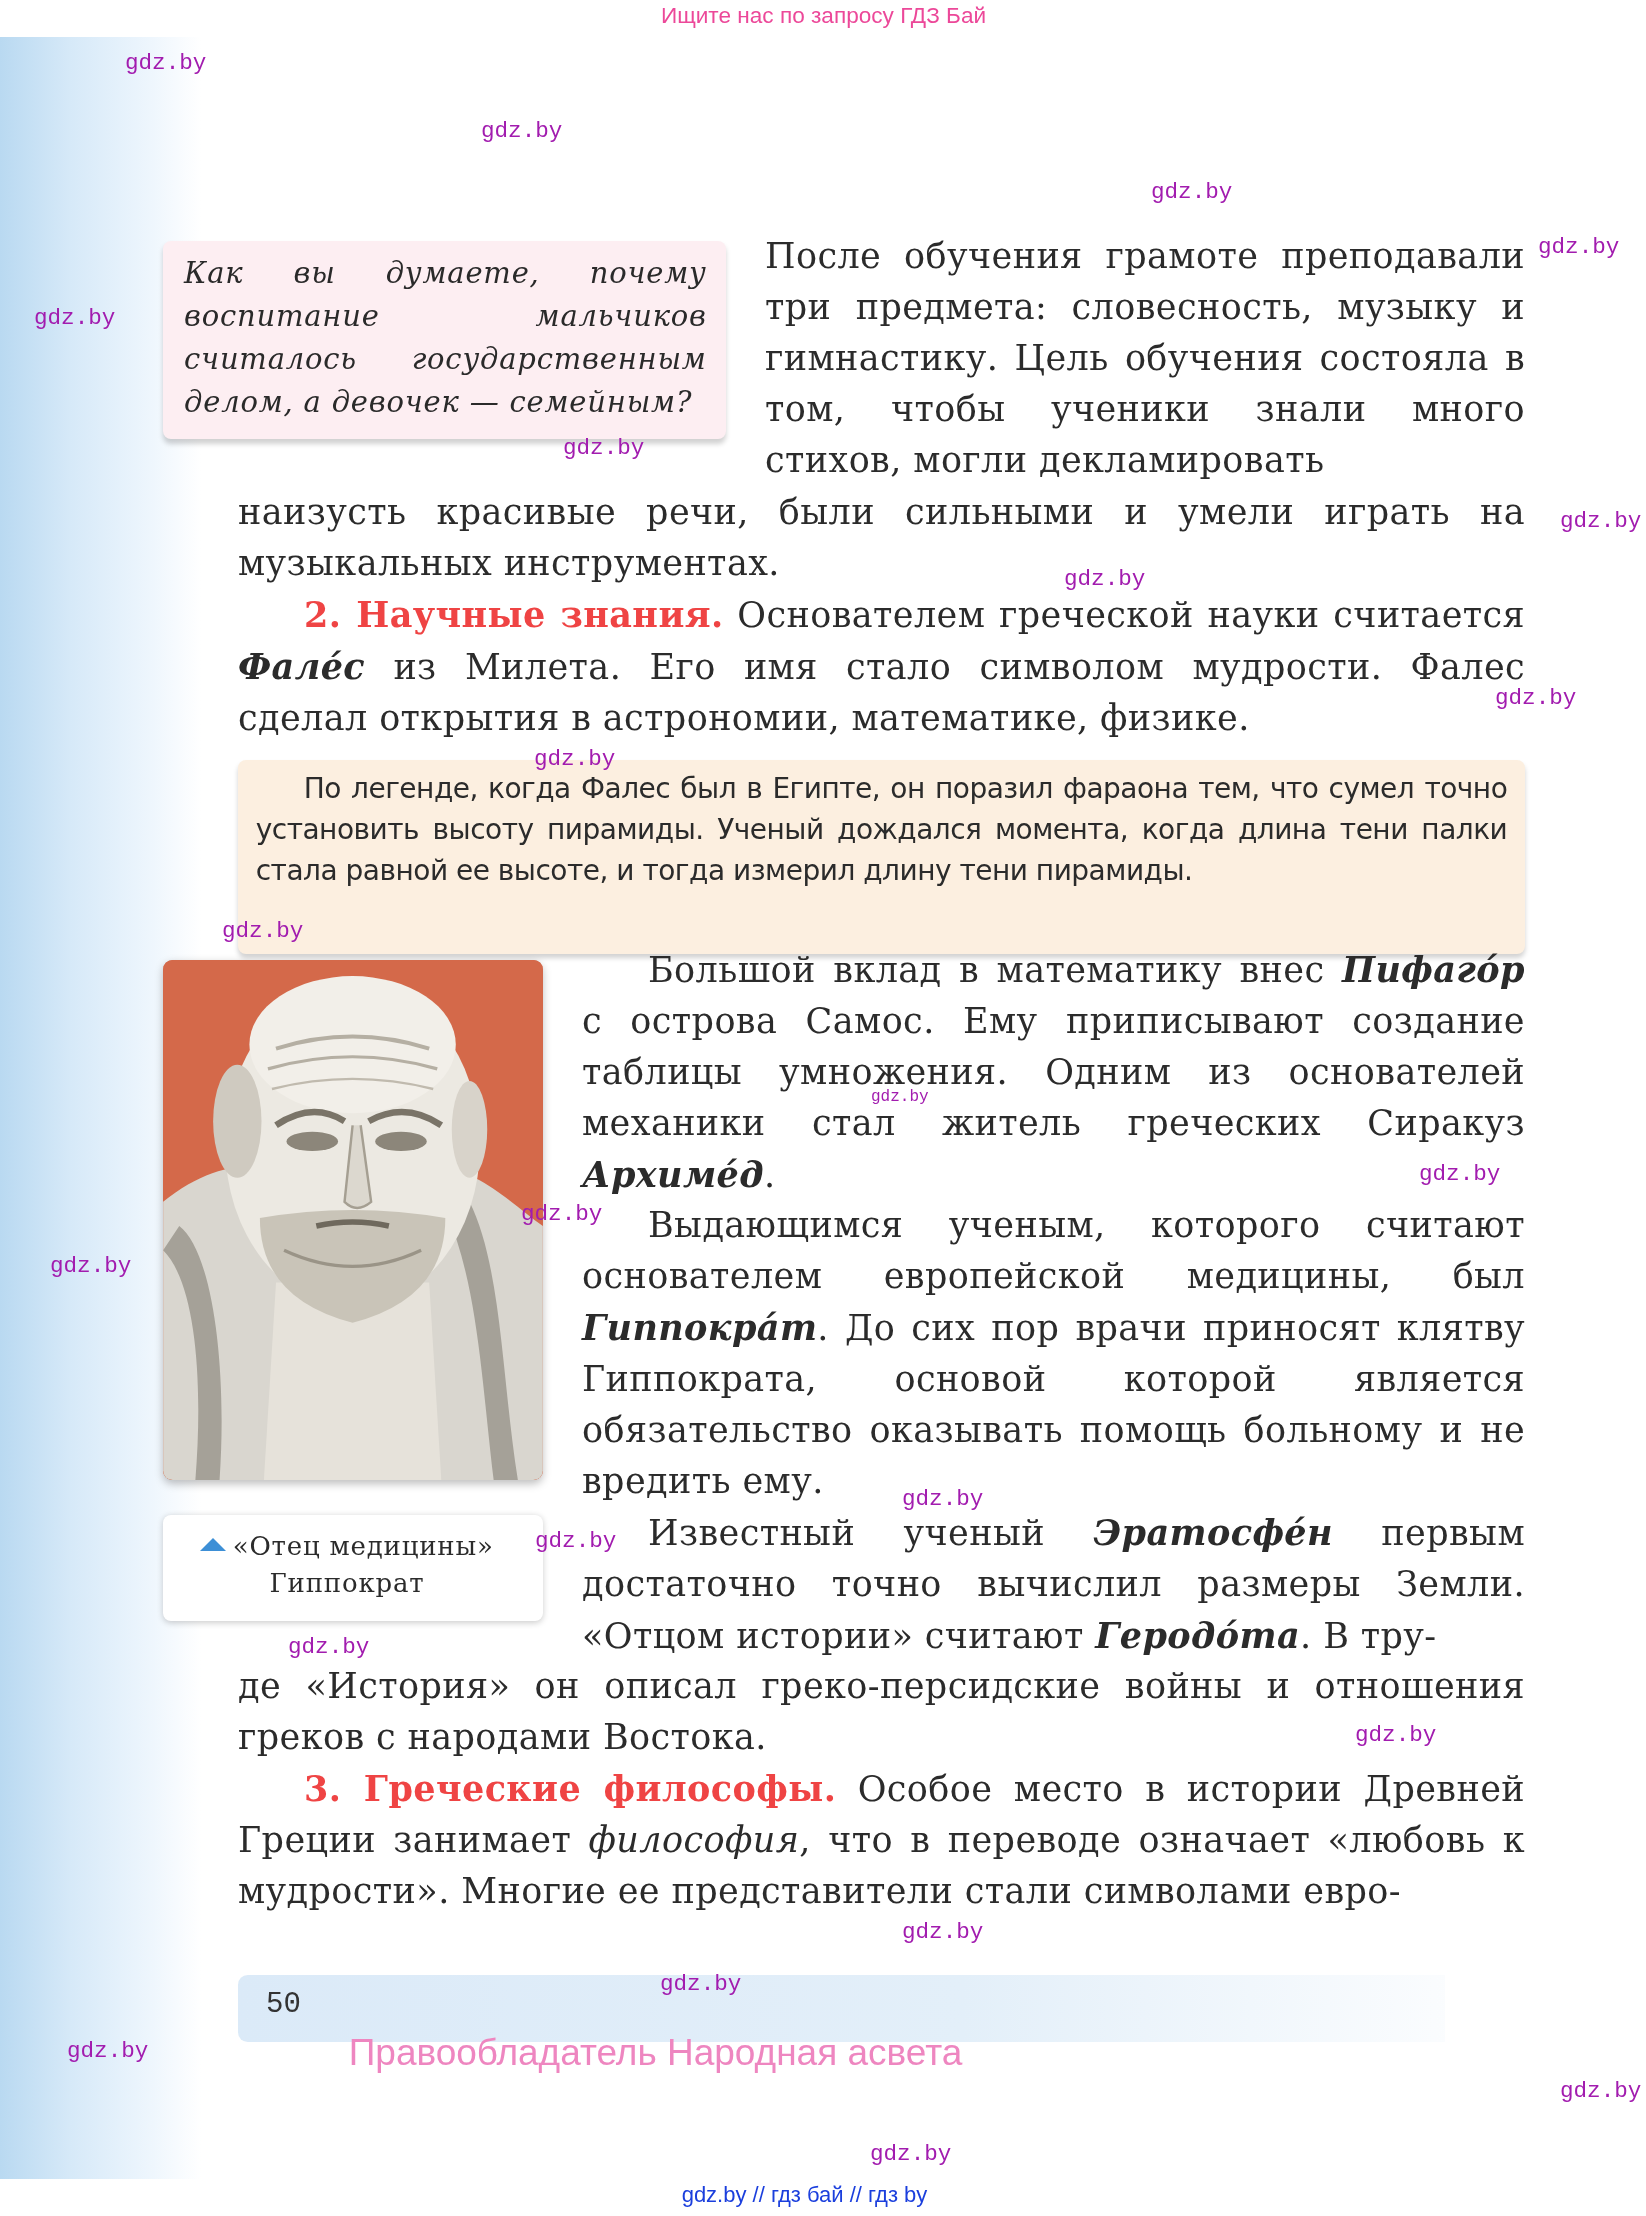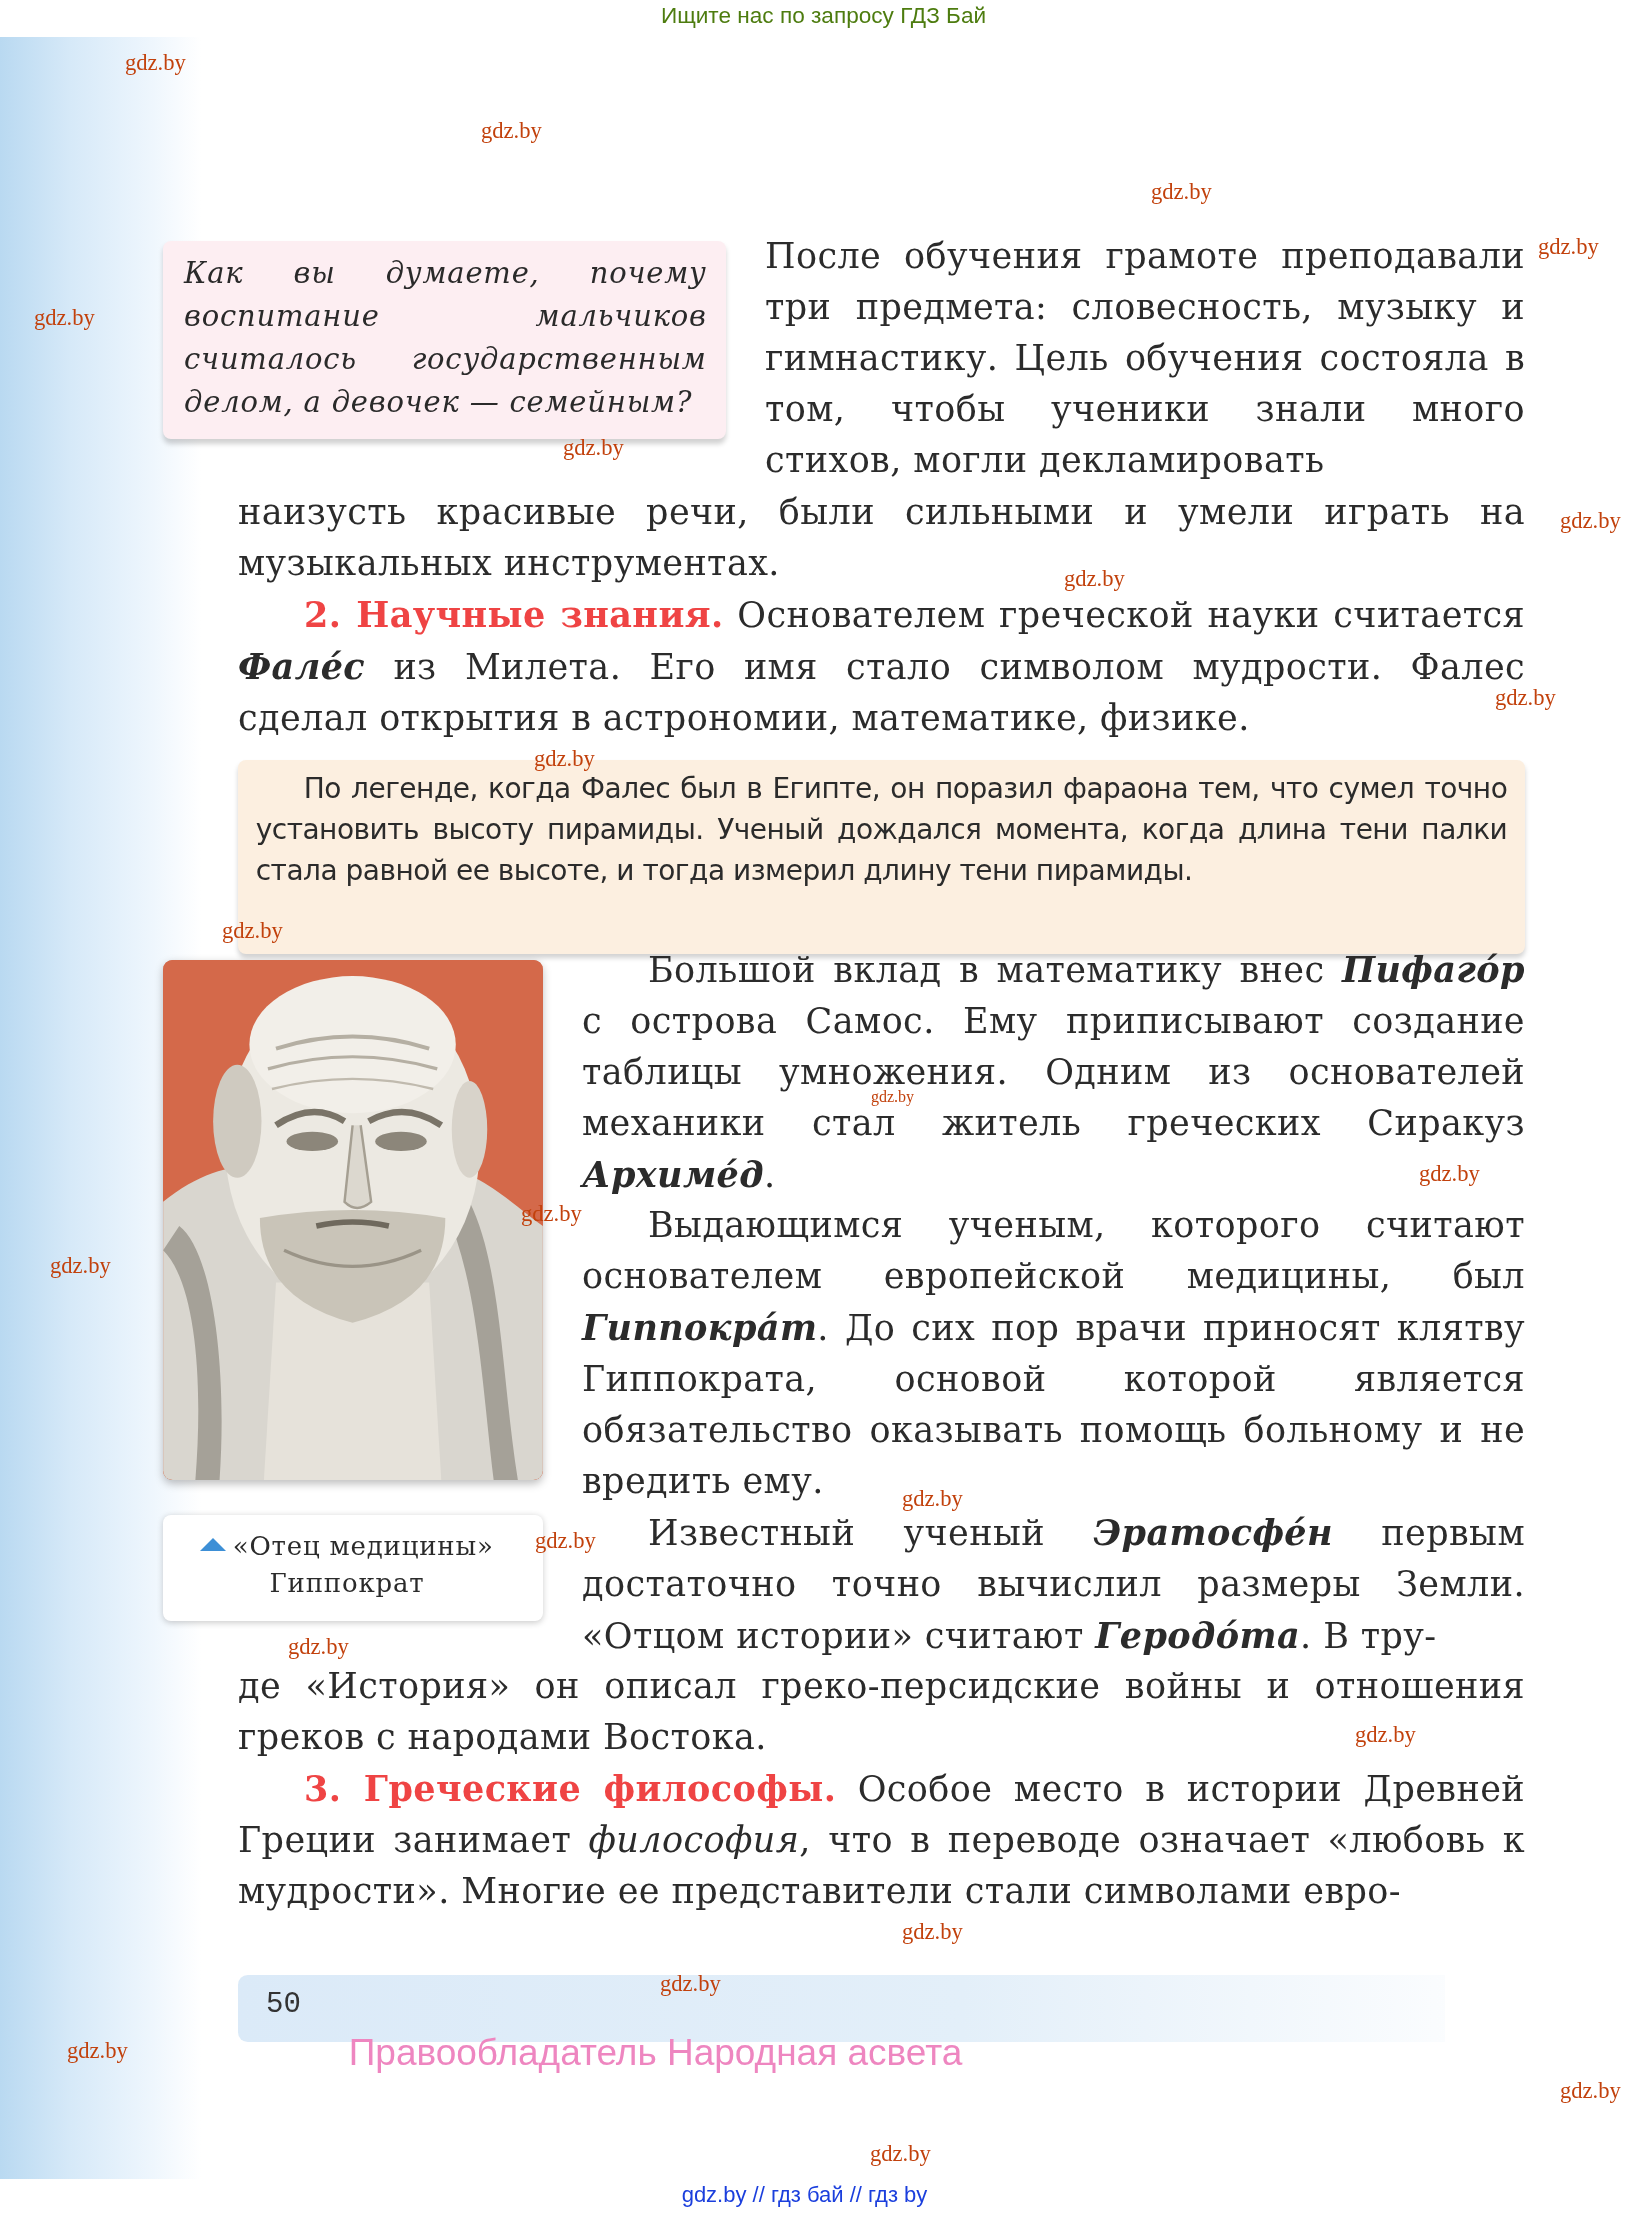--- a/index.html
+++ b/index.html
@@ -2,22 +2,22 @@
 <html style="font-size:13px"><head>
 <meta charset="utf-8">
 <style>
   html, body { margin:0; padding:0; }
   body { width:1647px; height:2216px; position:relative; background:#ffffff; overflow:hidden;
          font-family:"DejaVu Serif", serif; color:#2b2b2b; }
   .abs { position:absolute; }
   .side-strip { left:0; top:37px; width:201px; height:2142px;
     background:linear-gradient(to right, #b9d9f1 0%, #d6e9f8 35%, #eef6fd 75%, rgba(255,255,255,0) 100%); }
   .banner { top:3.2px; left:0; width:1647px; text-align:center; font-family:"Liberation Sans", sans-serif;
-    font-size:22.6px; color:#4d7c0f; }
-  .wm { font-family:Liberation Serif, serif; font-size:22.6px; color:#c2410c; white-space:nowrap; }
+    font-size:22.6px; color:#ec4899; }
+  .wm { font-family:Liberation Mono, monospace; font-size:22.6px; color:#a21caf; white-space:nowrap; }
   .wm.small { font-size:16px; }
   .question-box { left:163px; top:241px; width:563px; height:198px; background:#fdeef2;
     border-radius:8px; box-shadow:0 4.8px 4.8px rgba(0,0,0,0.18); box-sizing:border-box; padding:11.3px 19.3px 0 21px; }
   .question-box p { margin:0; font-family:"DejaVu Serif", serif; font-style:italic; font-size:29px;
     line-height:43px; color:#2a2a2a; text-align:justify; text-align-last:left; letter-spacing:0.8px; }
   .body-text { font-family:"DejaVu Serif", serif; font-size:35px; line-height:51px; color:#2b2b2b;
     text-align:justify; letter-spacing:0.4px; }
   .body-text p { margin:0; }
   .indent { text-indent:66px; }
   .col-right { left:765px; width:760px; }

